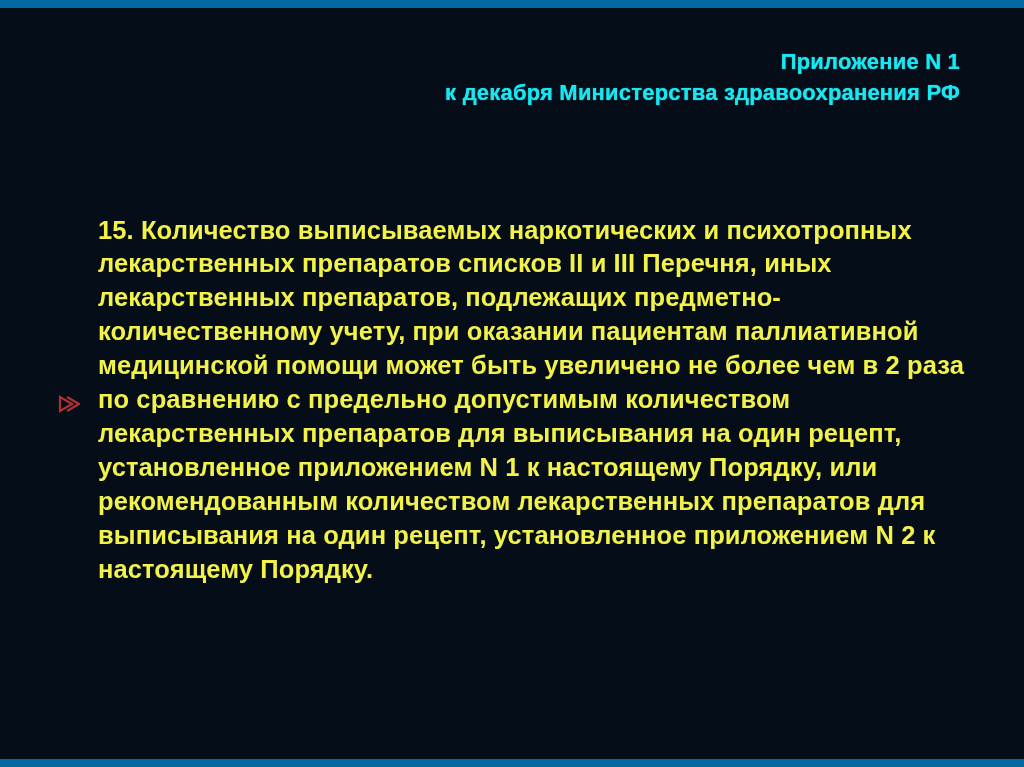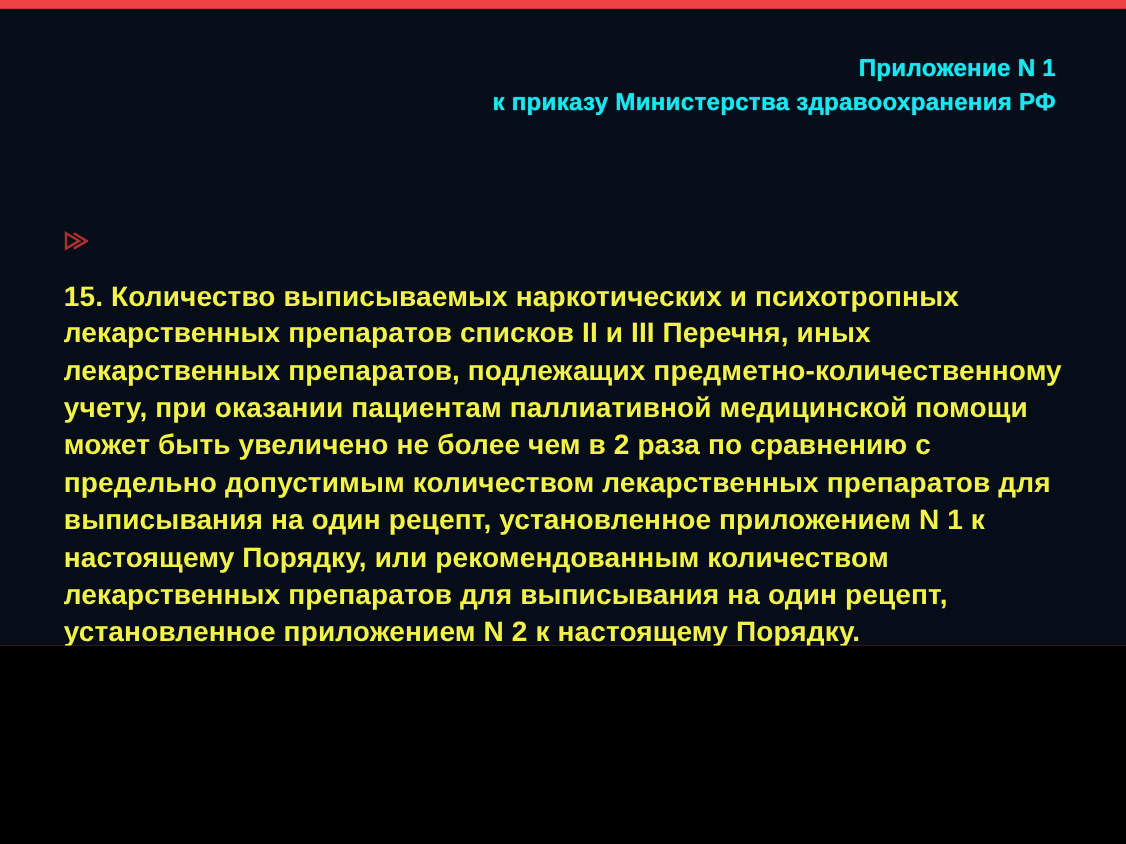--- a/index.html
+++ b/index.html
@@ -3,22 +3,22 @@
 <meta charset="utf-8">
 <style>
   html, body {
     margin: 0;
     padding: 0;
     background: #000000;
   }
   .slide {
     position: relative;
     width: 1024px;
-    height: 587px;
-    background: #ef4444;
+    height: 767px;
+    background: #0369a1;
     overflow: hidden;
     font-family: "Liberation Sans", sans-serif;
   }
   .slide-inner {
     position: absolute;
     left: 0;
     top: 8px;
     width: 1024px;
     height: 751px;
     background: #050d18;
@@ -34,25 +34,24 @@
     font-size: 22px;
     line-height: 1.42;
     letter-spacing: 0.2px;
     text-shadow: 0 0 1px #19e6f0;
   }
   .header div { white-space: pre; }
 
   .body-block {
     position: absolute;
     left: 58px;
-    top: 194px;
+    top: 180px;
     width: 910px;
     display: flex;
-    align-items: flex-start;
-    flex-direction: column;
+    align-items: center;
   }
   .bullet-icon {
     flex: 0 0 auto;
     width: 40px;
     padding-top: 8px;
     color: #b03030;
     font-size: 21px;
     line-height: 1;
   }
   .bullet-icon svg { display: block; }
@@ -67,21 +66,21 @@
   }
 </style>
 </head>
 <body>
 
 <div class="slide">
   <div class="slide-inner">
 
     <div class="header">
       <div>Приложение N 1</div>
-      <div>к приказу Министерства здравоохранения РФ</div>
+      <div>к декабря Министерства здравоохранения РФ</div>
     </div>
 
     <div class="body-block">
       <span class="bullet-icon">
         <svg width="22" height="18" viewBox="0 0 22 18" aria-hidden="true">
           <path d="M2 2 L14 9 L2 16 Z" fill="none" stroke="#b03030" stroke-width="2.2"></path>
           <path d="M9 2 L21 9 L9 16" fill="none" stroke="#b03030" stroke-width="2.2"></path>
         </svg>
       </span>
       <p class="paragraph">15. Количество выписываемых наркотических и психотропных лекарственных препаратов списков II и III Перечня, иных лекарственных препаратов, подлежащих предметно-количественному учету, при оказании пациентам паллиативной медицинской помощи может быть увеличено не более чем в 2 раза по сравнению с предельно допустимым количеством лекарственных препаратов для выписывания на один рецепт, установленное приложением N 1 к настоящему Порядку, или рекомендованным количеством лекарственных препаратов для выписывания на один рецепт, установленное приложением N 2 к настоящему Порядку.</p>

